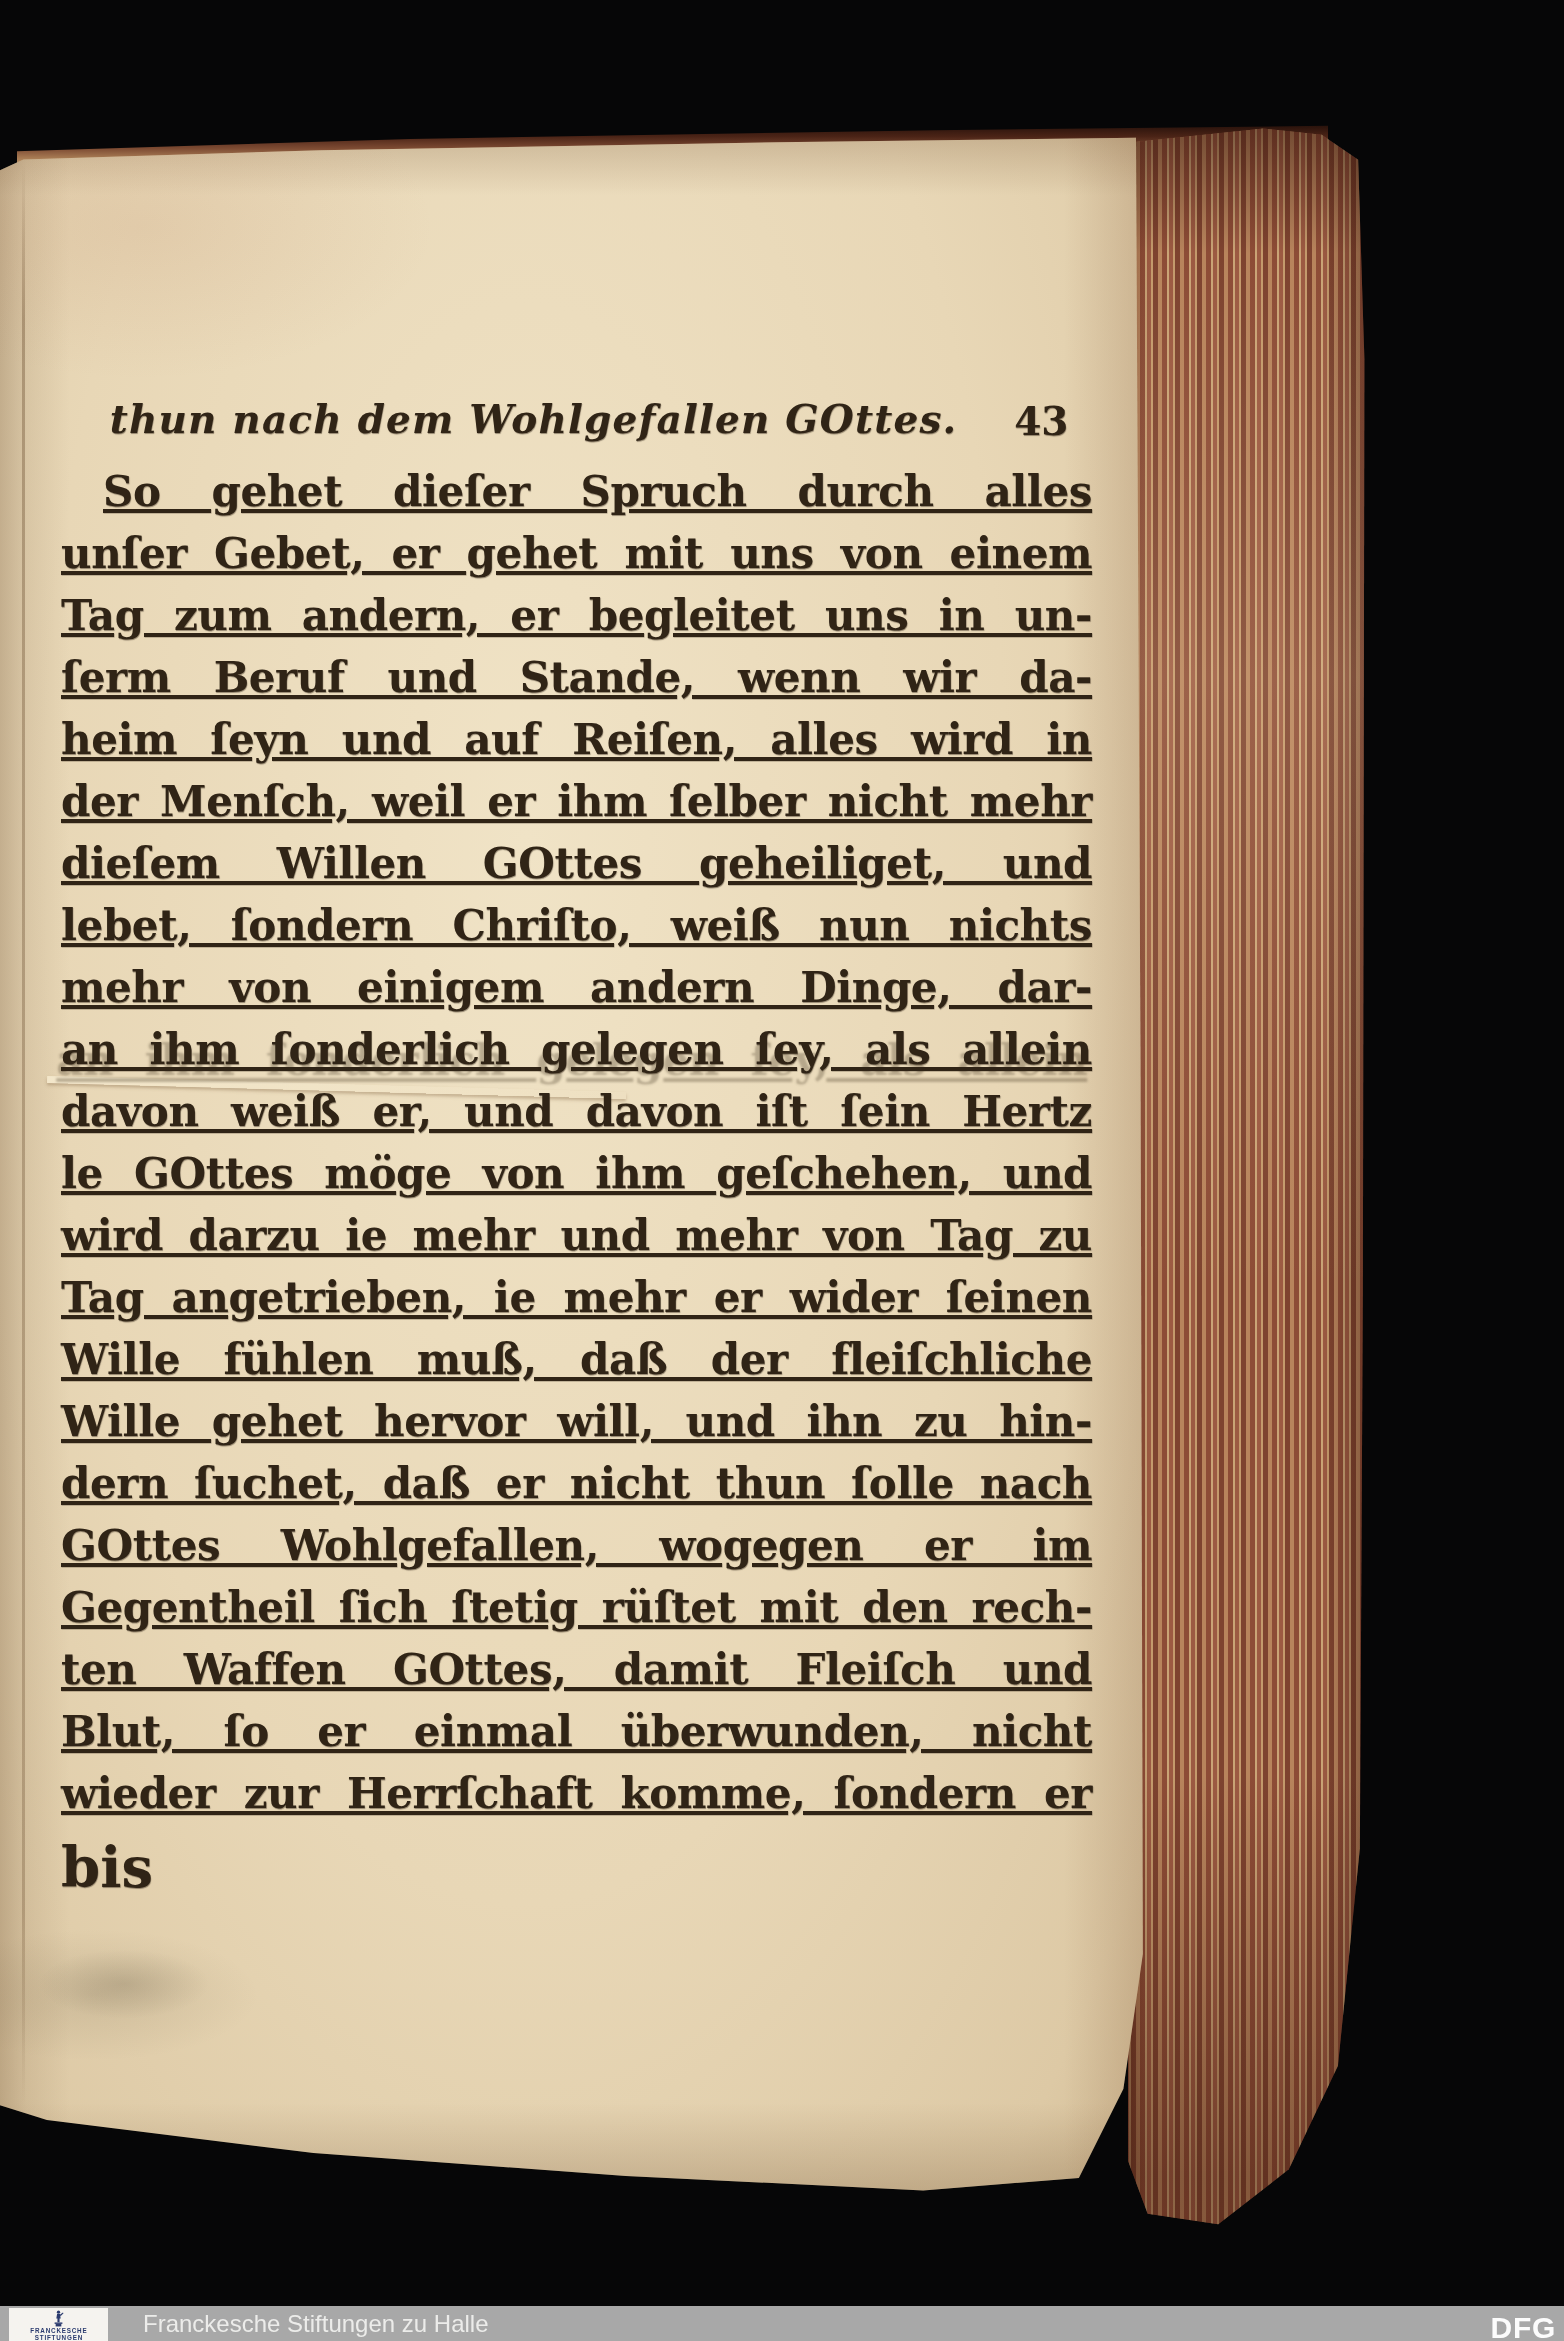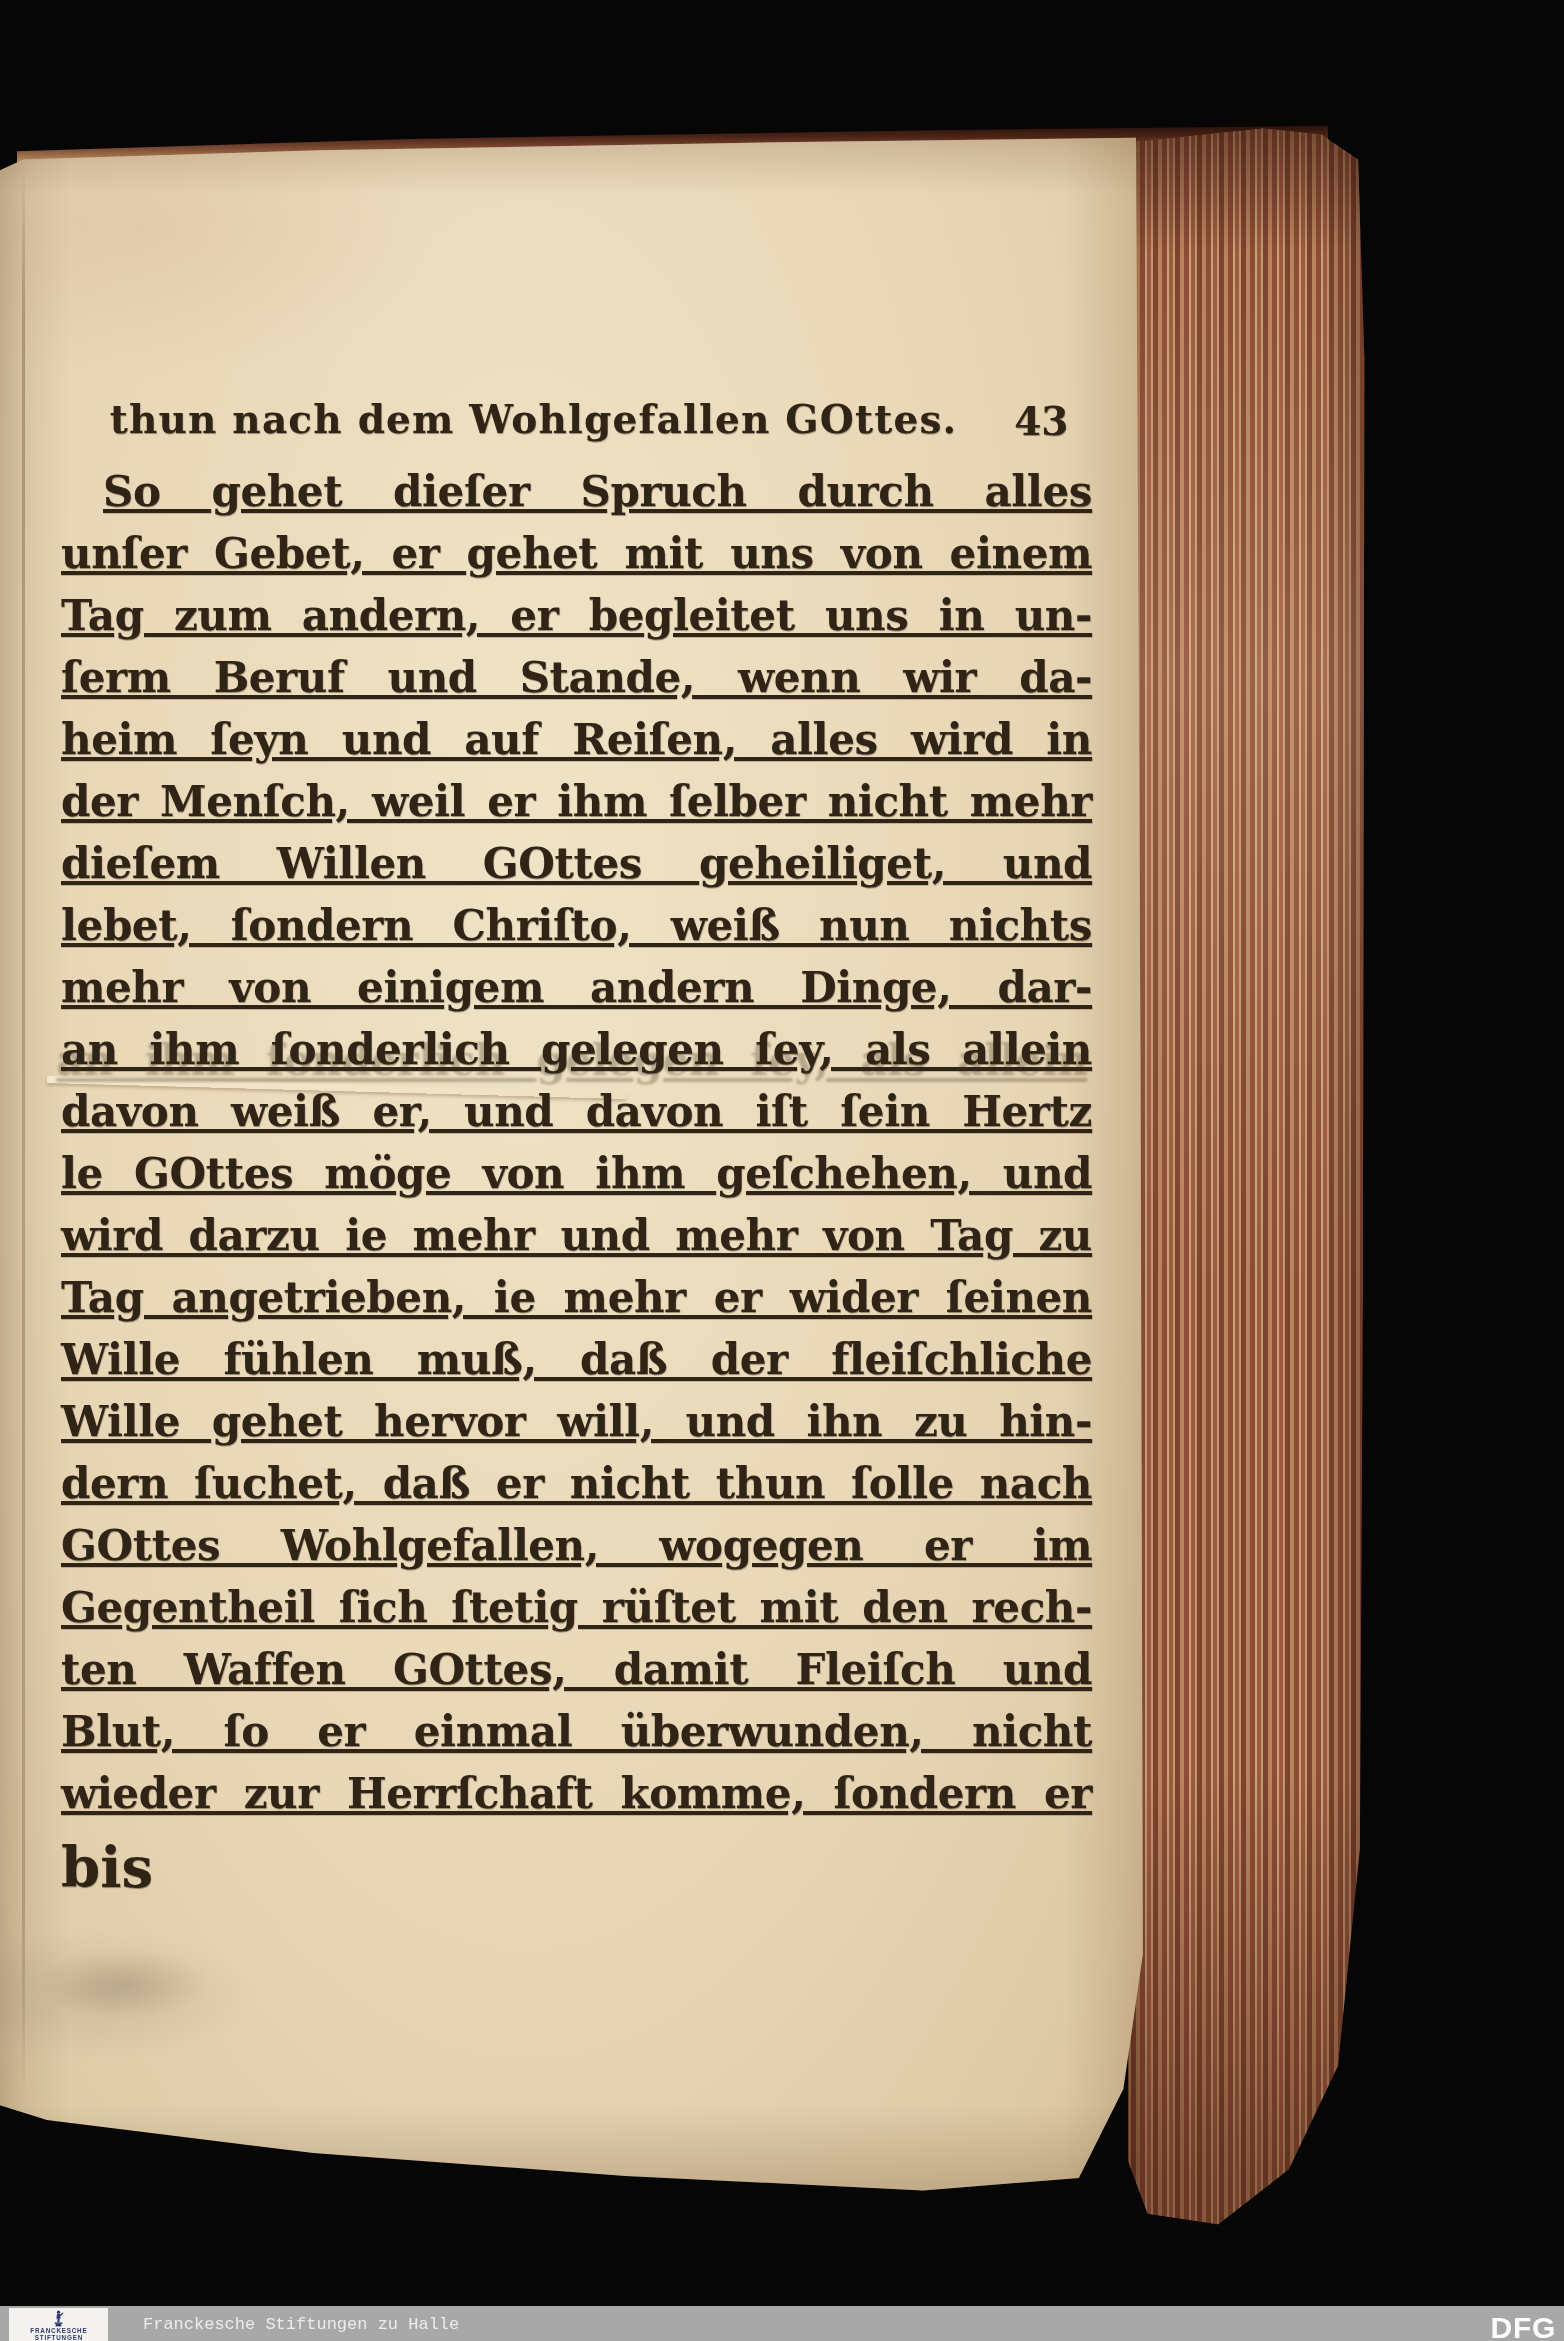--- a/index.html
+++ b/index.html
@@ -68,21 +68,21 @@
   }
 
   
   .text-block {
     position:absolute; left:61px; top:264px; width:1031px;
     color:#302416;
     text-shadow:0.5px 0.5px 0.8px rgba(48,36,22,.45);
     font-weight:700;
   }
   .running-header { position:relative; font-size:39px; line-height:45px; letter-spacing:1.2px; text-align:center; }
-  .running-header .rh-text { display:inline-block; padding-right:86px; }
+  .running-header .rh-text { display:inline-block; padding-right:86px;font-style:italic; }
   .page-number { position:absolute; right:23.5px; top:1.6px; letter-spacing:0; }
   .quote { margin-top:25px; font-size:53px; line-height:76px; letter-spacing:0.4px; }
   .quote .q1 { text-align:justify; text-align-last:justify; }
   .body-lines { margin-top:19px; font-size:42px; line-height:62px; letter-spacing:-0.4px;text-decoration:underline; }
   .body-lines div { text-align:justify; text-align-last:justify; }
   .body-lines div:first-child { text-indent:42px; }
   .body-lines div:nth-child(10) { text-shadow:-4.7px 11px 2.3px rgba(60,45,25,.30), 0.5px 0.5px 0.8px rgba(48,36,22,.45); }
   .catchword { margin-top:9.4px; font-size:56px; padding-right:78px; }
 
   
@@ -92,21 +92,21 @@
     background:#f5f3ef; display:flex; flex-direction:column; align-items:center; justify-content:flex-start;
     padding-top:1.6px; box-sizing:border-box;
   }
   .logo-box svg { width:17px; height:17px; fill:#2a3a6e; }
   .logo-cap {
     font-family:"Liberation Sans", sans-serif; font-size:6.3px; line-height:7px;
     letter-spacing:0.8px; color:#2a3a6e; font-weight:bold;
   }
   .institution {
     position:absolute; left:143px; top:2306px; height:36px; display:flex; align-items:center;
-    font-family:Liberation Mono, monospace; font-size:17px; color:#ececea;
+    font-family:Liberation Sans, sans-serif; font-size:24px; color:#ececea;
   }
   .dfg {
     position:absolute; right:7.8px; top:2306px; height:44px; display:flex; align-items:center;
     font-family:"Liberation Sans", sans-serif; font-weight:bold; font-size:30px;
     letter-spacing:0.8px; color:#fcfcfc; font-stretch:condensed;
   }
 </style>
 </head>
 <body>
 

